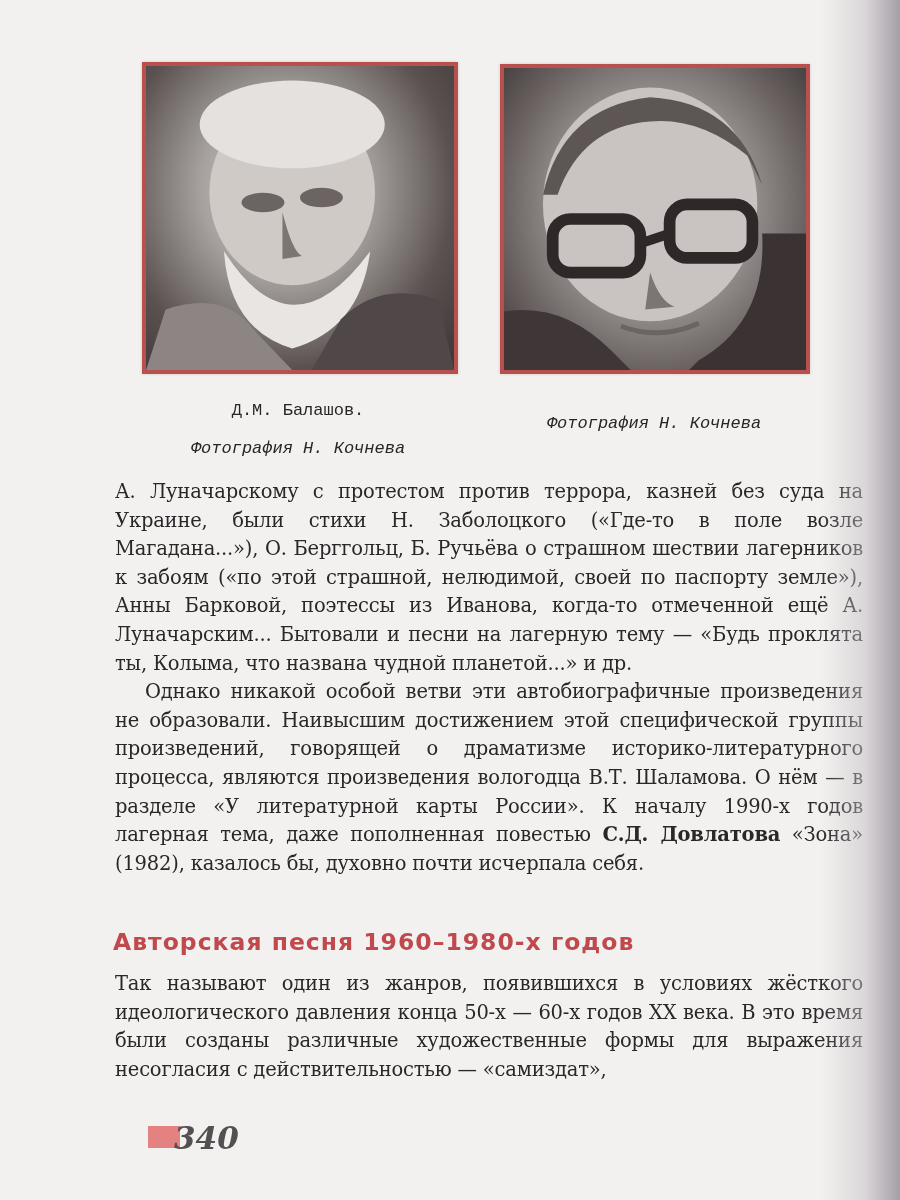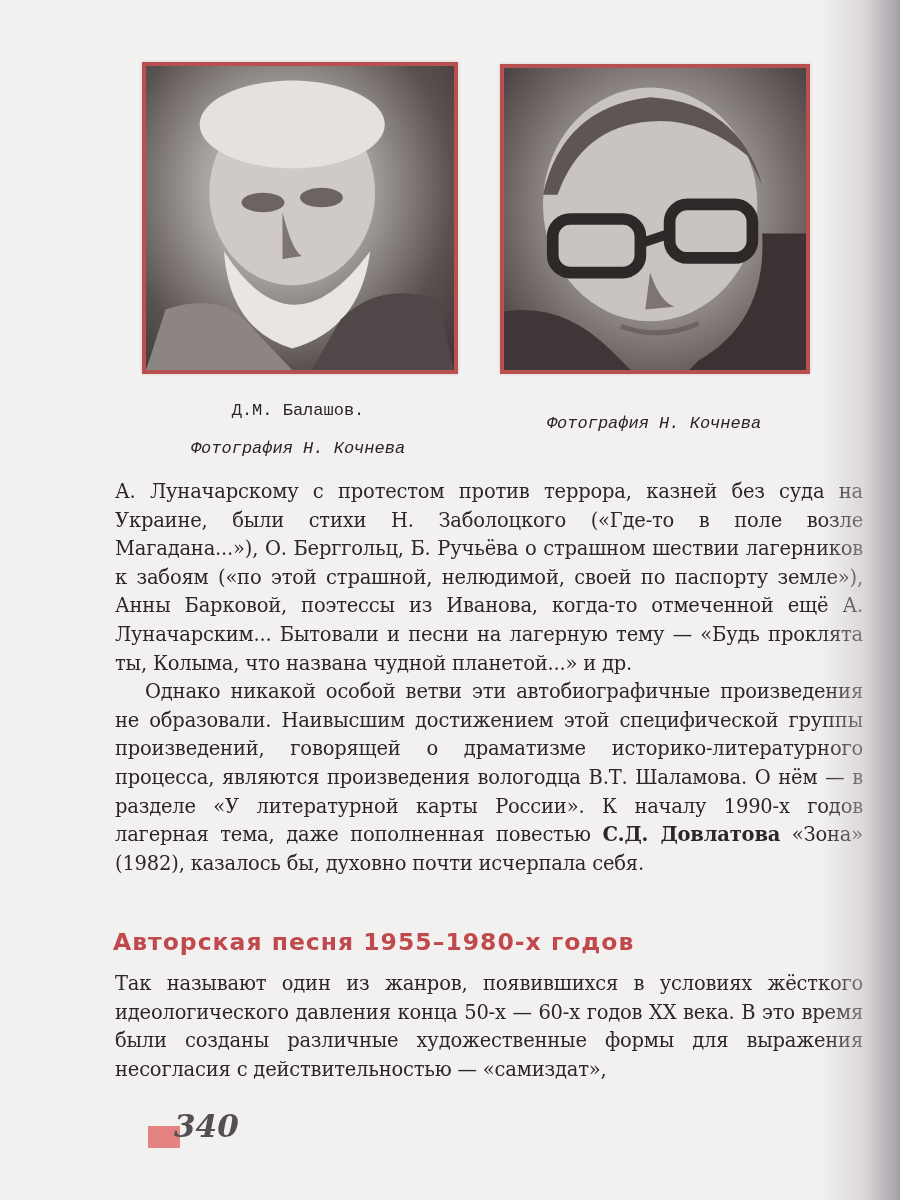--- a/index.html
+++ b/index.html
@@ -48,21 +48,21 @@
       font-weight: bold; font-size: 23.5px; letter-spacing: 1px;
       color: #c0494d; margin: 0;
     }
     .block-2 { top: 970px; }
     .page-number-wrap { position: absolute; left: 148px; top: 1108px; }
     .page-marker {
       position: absolute; left: 0; top: 18px; width: 32px; height: 22px;
       background: #e06f6f; opacity: 0.85;
     }
     .page-number {
-      position: absolute; left: 26px; top: 0px;
+      position: absolute; left: 26px; top: 12px;
       font-family: "DejaVu Serif", "Liberation Serif", serif;
       font-style: italic; font-weight: bold; font-size: 31px; color: #545052;
     }
   </style>
 </head>
 <body>
 
 <div class="photo photo-left">
   <svg viewBox="0 0 316 312">
     <ellipse cx="150" cy="130" rx="85" ry="95" fill="#cfcac6"></ellipse>
@@ -95,21 +95,21 @@
 </div>
 <div class="caption caption-right">
   <span class="cap-credit">Фотография Н. Кочнева</span>
 </div>
 
 <div class="text-block block-1">
   <p>А. Луначарскому с протестом против террора, казней без суда на Украине, были стихи Н. Заболоцкого («Где-то в поле возле Магадана...»), О. Берггольц, Б. Ручьёва о страшном шествии лагерников к забоям («по этой страшной, нелюдимой, своей по паспорту земле»), Анны Барковой, поэтессы из Иванова, когда-то отмеченной ещё А. Луначарским... Бытовали и песни на лагерную тему — «Будь проклята ты, Колыма, что названа чудной планетой...» и др.</p>
   <p class="indent"><span>Однако никакой особой ветви эти автобиографичные произведения не образовали. Наивысшим достижением этой специфической группы произведений, говорящей о драматизме историко-литературного процесса, являются произведения вологодца В.Т. Шаламова. О нём — в разделе «У литературной карты России». К началу 1990-х годов лагерная тема, даже пополненная повестью </span><span class="bold">С.Д. Довлатова</span><span> «Зона» (1982), казалось бы, духовно почти исчерпала себя.</span></p>
 </div>
 
-<h2 class="section-heading">Авторская песня 1955–1980-х годов</h2>
+<h2 class="section-heading">Авторская песня 1960–1980-х годов</h2>
 
 <div class="text-block block-2">
   <p>Так называют один из жанров, появившихся в условиях жёсткого идеологического давления конца 50-х — 60-х годов XX века. В это время были созданы различные художественные формы для выражения несогласия с действительностью — «самиздат»,</p>
 </div>
 
 <div class="page-number-wrap">
   <div class="page-marker"></div>
   <div class="page-number">340</div>
 </div>
 

